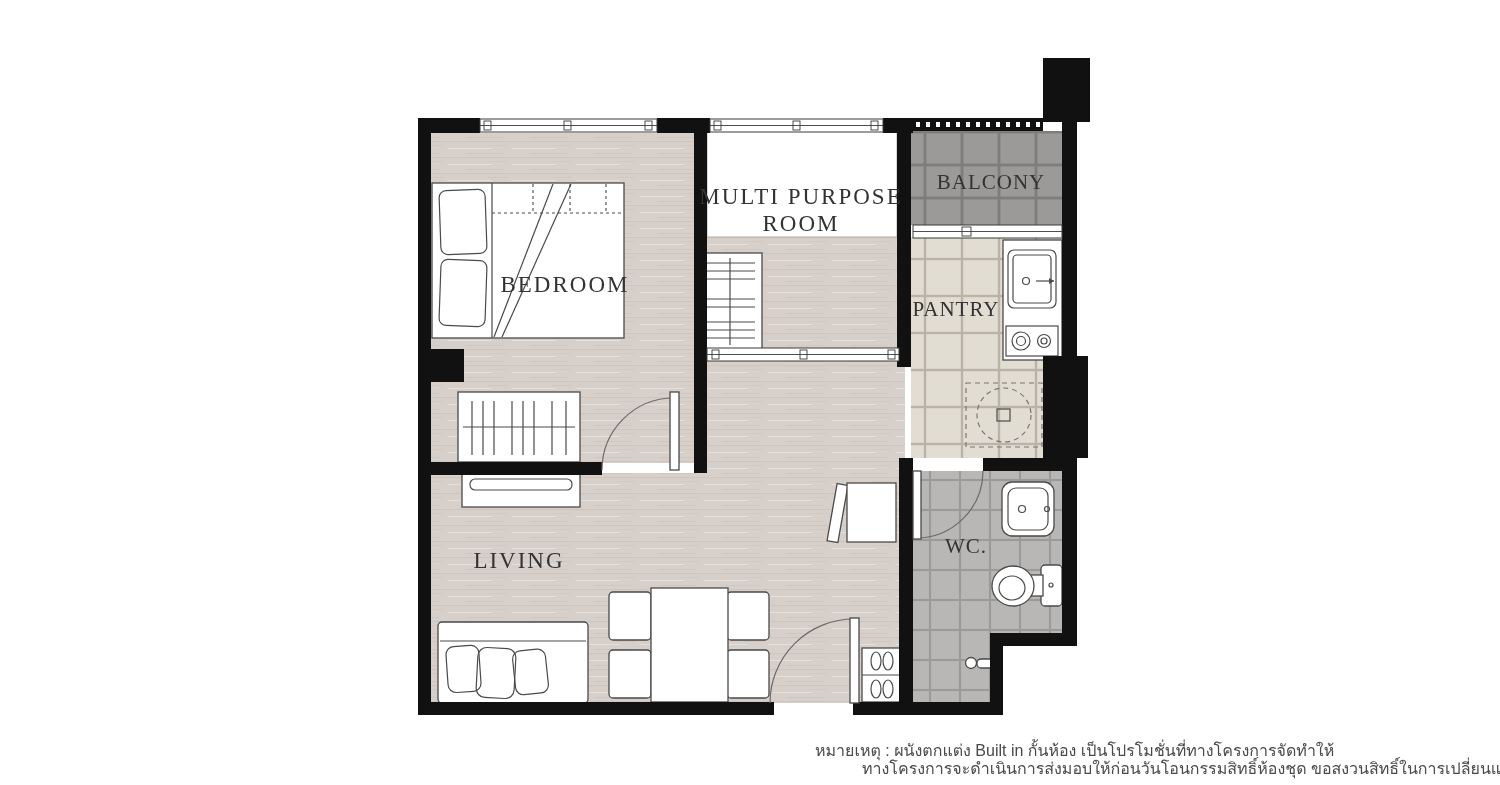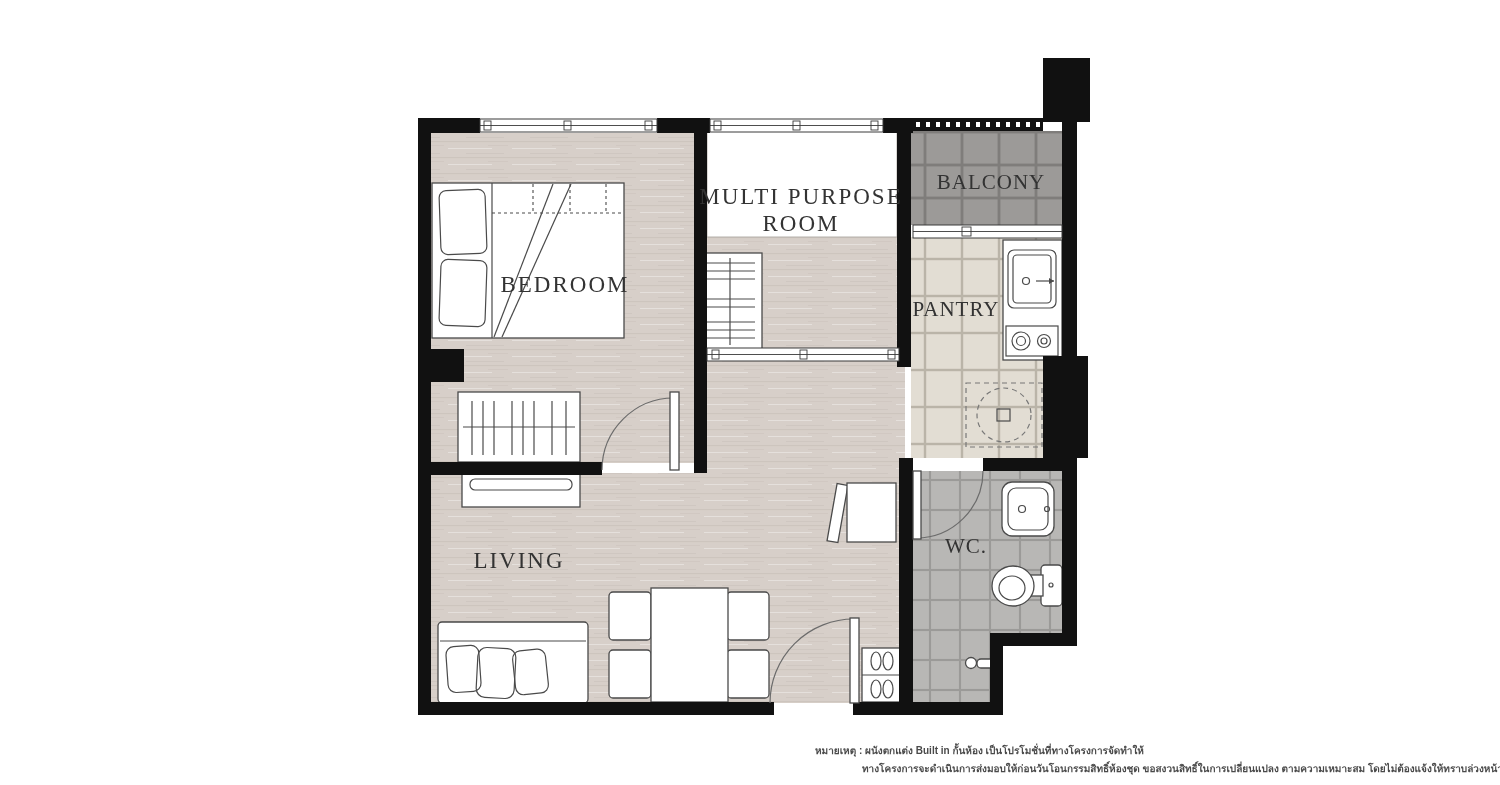--- a/index.html
+++ b/index.html
@@ -20,21 +20,21 @@
   .furnLine{fill:none;stroke:#4a4a4a;stroke-width:1.2;}
   .dash{fill:none;stroke:#4a4a4a;stroke-width:1.1;stroke-dasharray:3 3;}
   .dashGray{fill:none;stroke:#777;stroke-width:1.2;stroke-dasharray:5 4;}
   .win{fill:#ffffff;stroke:#3a3a3a;stroke-width:1;}
   .winLine{fill:none;stroke:#3a3a3a;stroke-width:0.9;}
   .arc{fill:none;stroke:#6b6b6b;stroke-width:1.2;}
   .room-label{font-family:"Liberation Serif",serif;font-size:23px;fill:var(--label-text,#333);
               letter-spacing:2px;text-anchor:middle;}
   .room-label-sm{font-family:"Liberation Serif",serif;font-size:21px;fill:var(--label-text,#333);
               letter-spacing:1px;text-anchor:middle;}
-  .note{position:absolute;color:var(--note-text,#4a4a4a);font-size:10px;line-height:18px;white-space:nowrap;font-weight:bold;}
+  .note{position:absolute;color:var(--note-text,#4a4a4a);font-size:16px;line-height:18px;white-space:nowrap;}
   .note-l1{left:815px;top:742px;}
   .note-l2{left:862px;top:760px;}
 </style>
 </head>
 <body>
 
 <div class="page">
 <svg width="1500" height="785" viewBox="0 0 1500 785">
   <defs>
     <pattern id="woodPat" width="64" height="16" patternUnits="userSpaceOnUse">

